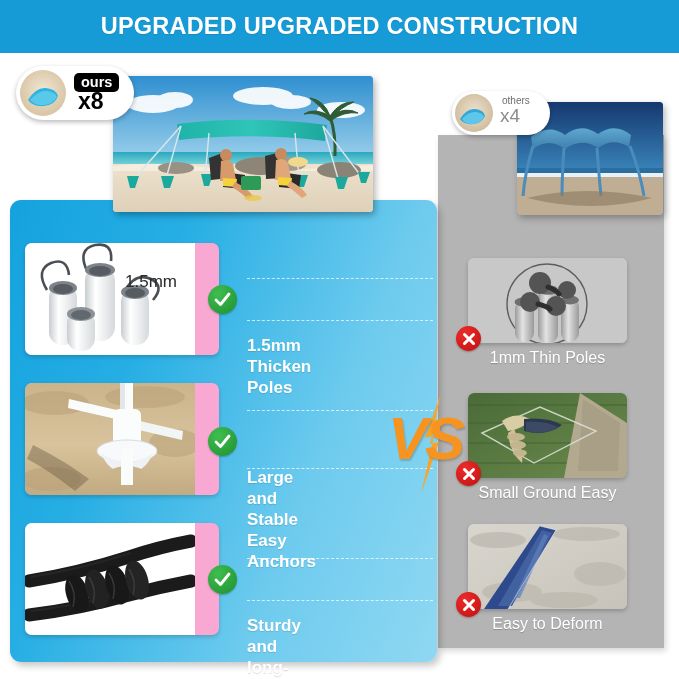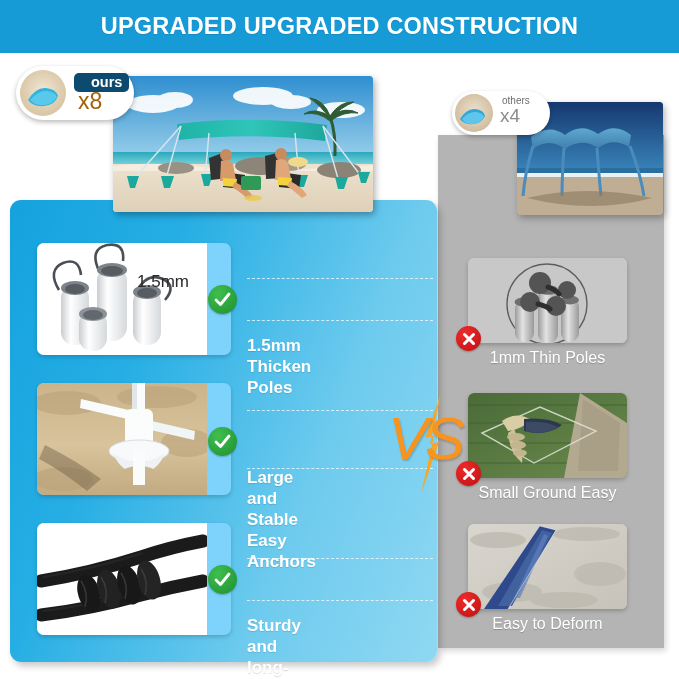--- a/index.html
+++ b/index.html
@@ -85,33 +85,33 @@
     position: absolute;
     left: 4px; top: 4px;
     width: 46px; height: 46px;
     border-radius: 50%;
     overflow: hidden;
     background: #e6d9c4;
   }
   .badge-ours .pill {
     position: absolute;
     left: 58px; top: 7px;
-    background: #0c4a6e;
+    background: #000000;
     border-radius: 5px;
-    padding: 1px 7px 2px 17px;
+    padding: 1px 7px 2px 7px;
     color: #fff;
     font-size: 14.5px;
     font-weight: bold;
   }
   .badge-ours .count {
     position: absolute;
     left: 62px; top: 24px;
-    color: #a16207;
+    color: #000000;
     font-size: 23px;
-    font-weight: normal;
+    font-weight: bold;
     line-height: 1;
   }
 
   .badge-others {
     position: absolute;
     left: 452px; top: 91px;
     width: 98px; height: 44px;
     background: #ffffff;
     border-radius: 22px;
     box-shadow: 0 2px 4px rgba(0,0,0,0.25);
@@ -136,23 +136,23 @@
     left: 48px; top: 15px;
     color: #8c8c8c;
     font-size: 19px;
     line-height: 1;
   }
 
   
   .row-left { position: absolute; left: 25px; }
   .row-left .photo {
     position: absolute;
-    left: 12px; top: 0;
+    left: 0; top: 0;
     width: 194px; height: 112px;
-    background: #7dd3fc;
+    background: #f9a8d4;
     border-radius: 7px;
     overflow: hidden;
     box-shadow: 0 2px 4px rgba(0,0,0,0.18);
   }
   .row-left .check {
     position: absolute;
     left: 183px;
     width: 29px; height: 29px;
     border-radius: 50%;
     background: radial-gradient(circle at 35% 30%, #3fbf4f, #1e8e2f);
@@ -212,21 +212,21 @@
   .vs {
     position: absolute;
     left: 386px; top: 398px;
     z-index: 60;
     width: 95px; height: 92px;
   }
   .vs-text {
     position: absolute;
     left: 2px; top: 6px;
     font-size: 60px;
-    font-weight: normal;
+    font-weight: bold;
     font-style: italic;
     color: #f79420;
     letter-spacing: -3px;
     text-shadow: 1px 2px 2px rgba(0,0,0,0.18);
   }
   .bolt {
     position: absolute;
     left: 33px; top: -4px;
     width: 30px; height: 100px;
   }

